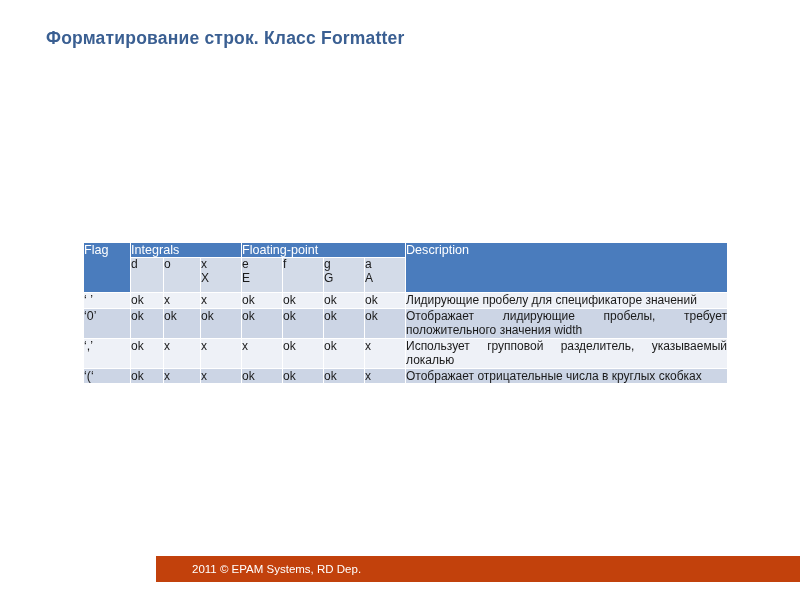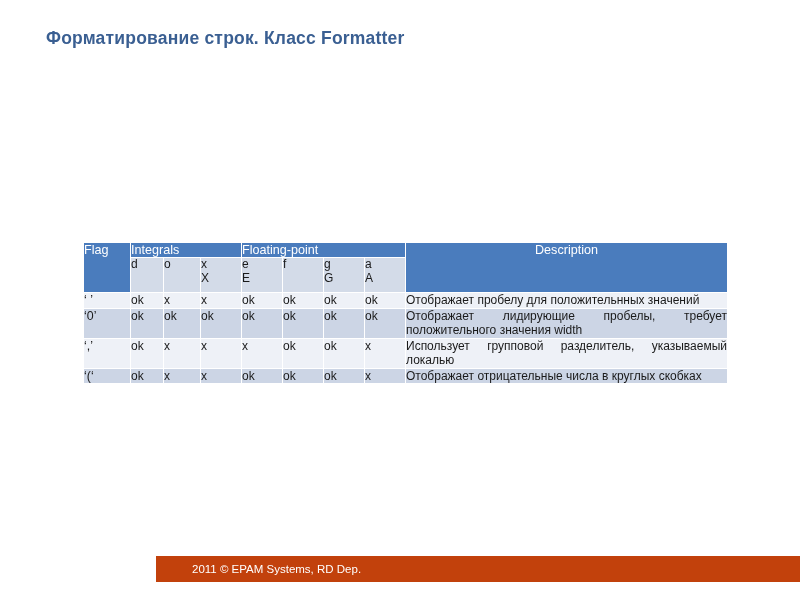--- a/index.html
+++ b/index.html
@@ -78,21 +78,21 @@
     text-align: left;
     vertical-align: top;
     border: 1px solid #ffffff;
   }
   .hdr-desc {
     background: #4a7cbd;
     color: #ffffff;
     font-weight: bold;
     font-size: 12.6px;
     padding: 5px 0 5px 8px;
-    text-align: center;
+    text-align: left;
     vertical-align: top;
     border: 1px solid #ffffff;
   }
   .subhdr {
     background: #d3dbe8;
     color: #1a1a1a;
     font-size: 12px;
     padding: 4px 0 6px 7px;
     text-align: left;
     vertical-align: top;
@@ -224,21 +224,21 @@
     <tbody>
       <tr class="row-odd">
         <td class="cell-flag">‘ ’</td>
         <td class="cell-mark">ok</td>
         <td class="cell-mark">x</td>
         <td class="cell-mark">x</td>
         <td class="cell-mark">ok</td>
         <td class="cell-mark">ok</td>
         <td class="cell-mark">ok</td>
         <td class="cell-mark">ok</td>
-        <td class="cell-desc">Отображает пробелу для положительнных значений</td>
+        <td class="cell-desc">Лидирующие пробелу для спецификаторе значений</td>
       </tr>
       <tr class="row-even">
         <td class="cell-flag">‘0’</td>
         <td class="cell-mark">ok</td>
         <td class="cell-mark">ok</td>
         <td class="cell-mark">ok</td>
         <td class="cell-mark">ok</td>
         <td class="cell-mark">ok</td>
         <td class="cell-mark">ok</td>
         <td class="cell-mark">ok</td>

